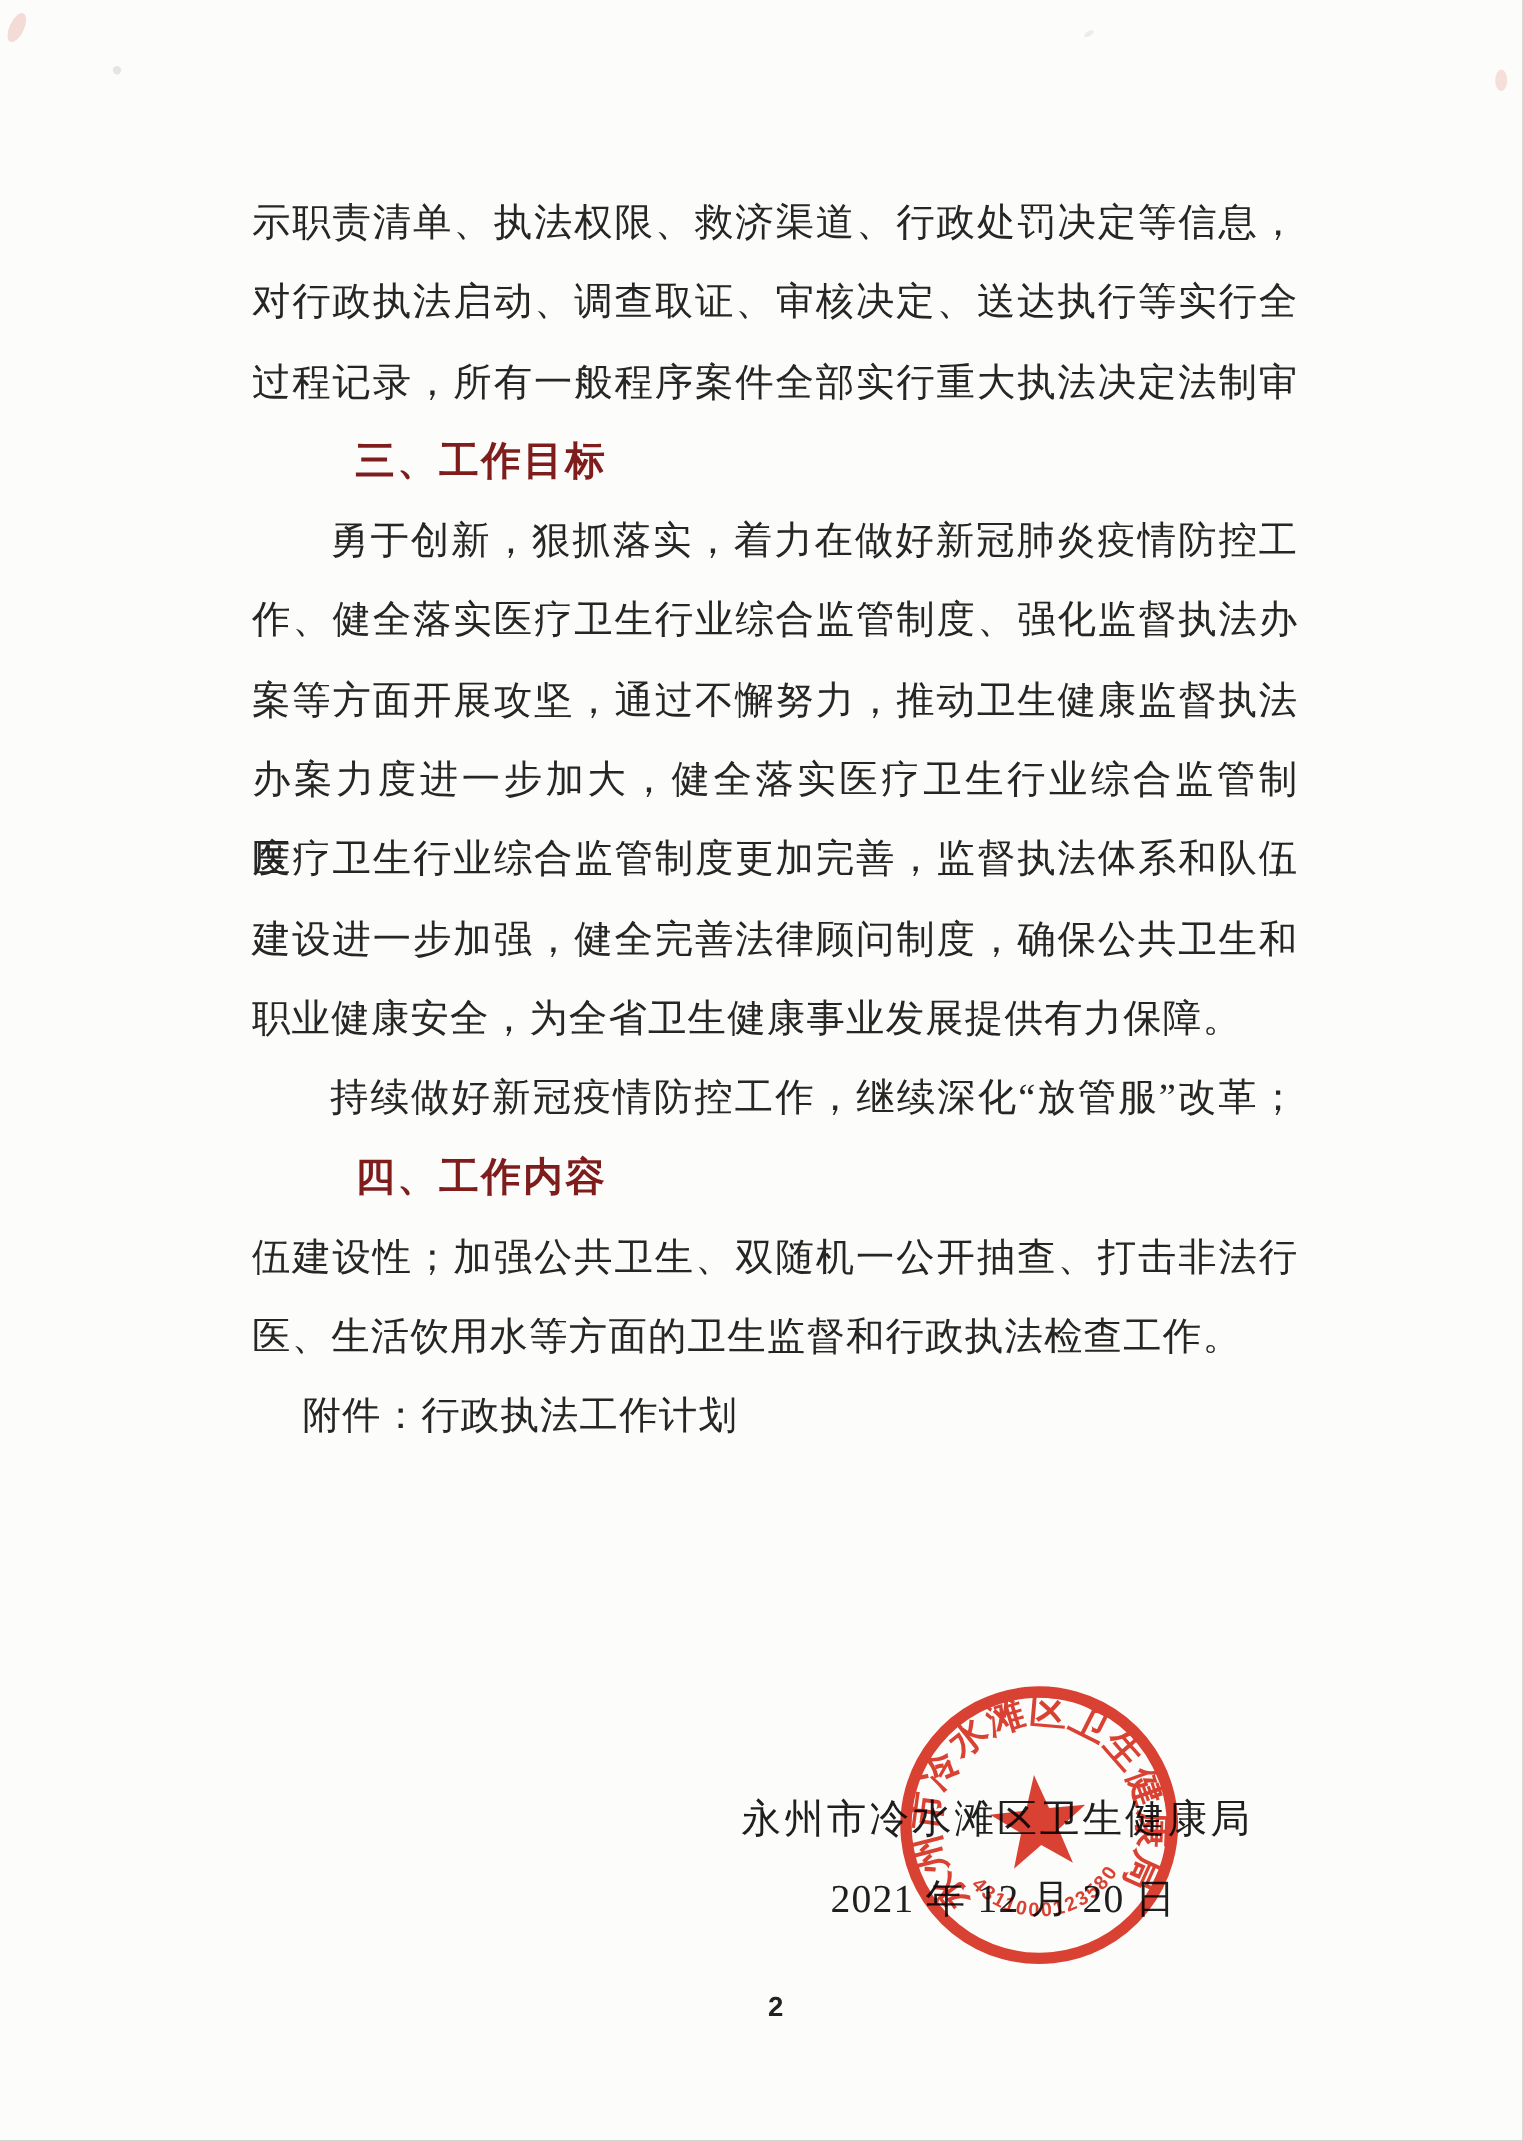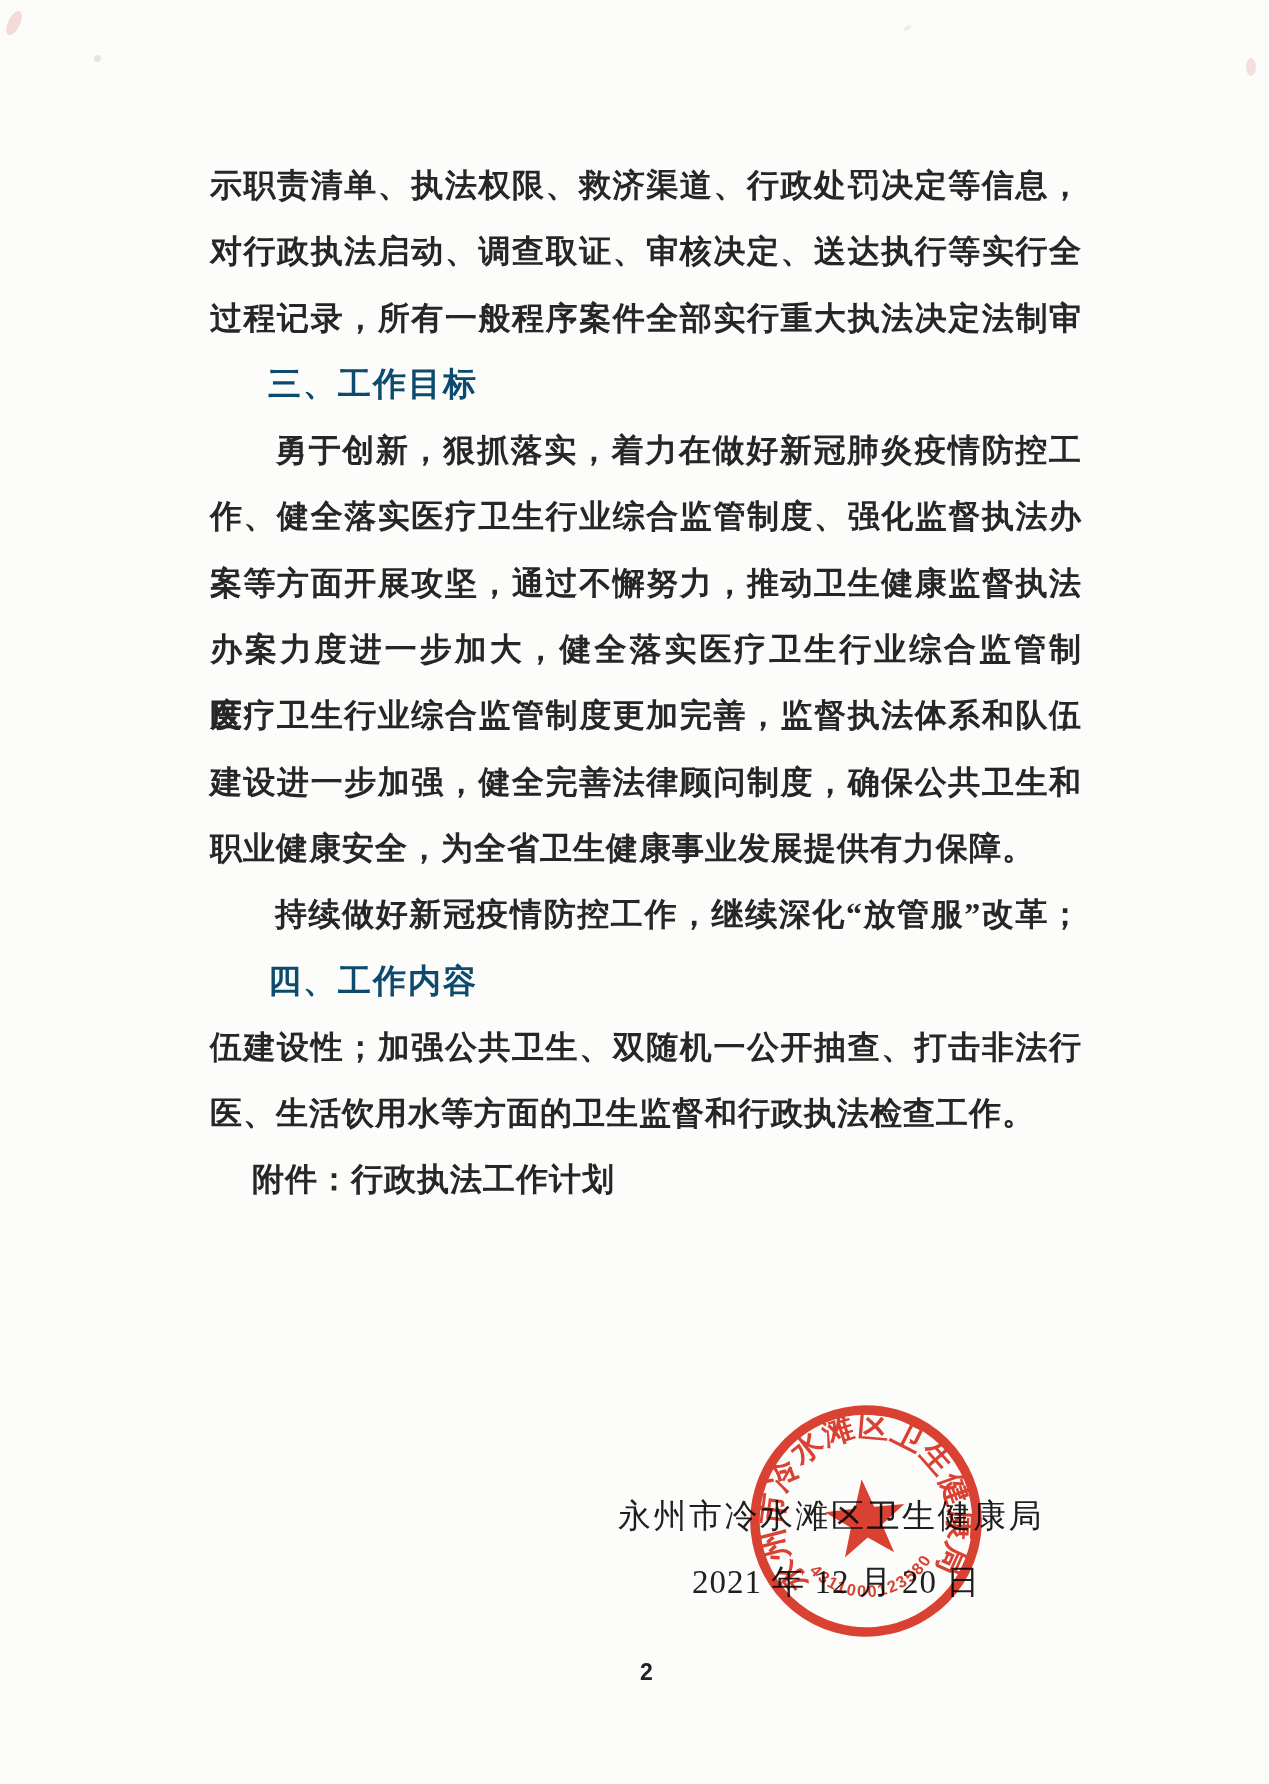--- a/index.html
+++ b/index.html
@@ -11,32 +11,31 @@
     font-family:"Liberation Serif","DejaVu Serif",serif;
     color:#262626;
   }
   .content{
     position:absolute;left:210px;top:152px;width:872px;
   }
   .line{
     height:66.3px;line-height:66.3px;
     font-size:32px;letter-spacing:1px;
     white-space:nowrap;
-    font-weight:bold;
   }
   .just{
     white-space:normal;
     text-align:justify;
     text-align-last:justify;
   }
   .ind{text-indent:65px;}
   .heading{
     font-family:"Liberation Sans","DejaVu Sans",sans-serif;
-    font-weight:700;color:#0c4a6e;
-    margin-left:58px;font-size:33px;letter-spacing:2px;
+    font-weight:700;color:#7f1d1d;
+    margin-left:86px;font-size:33px;letter-spacing:2px;
   }
   .attach{margin-left:42px;}
   .closing{position:absolute;color:#1f1f1f;}
   .sig{
     left:618px;top:1494px;font-size:33px;letter-spacing:2.5px;white-space:nowrap;
   }
   .date{
     left:692px;top:1560px;font-size:33px;letter-spacing:1px;white-space:nowrap;
   }
   .pageno{

